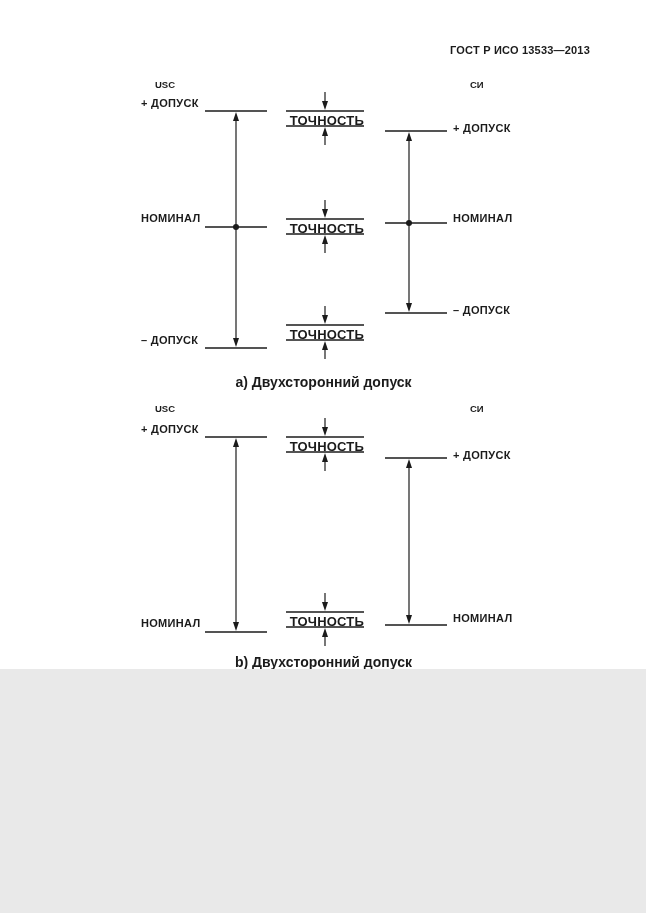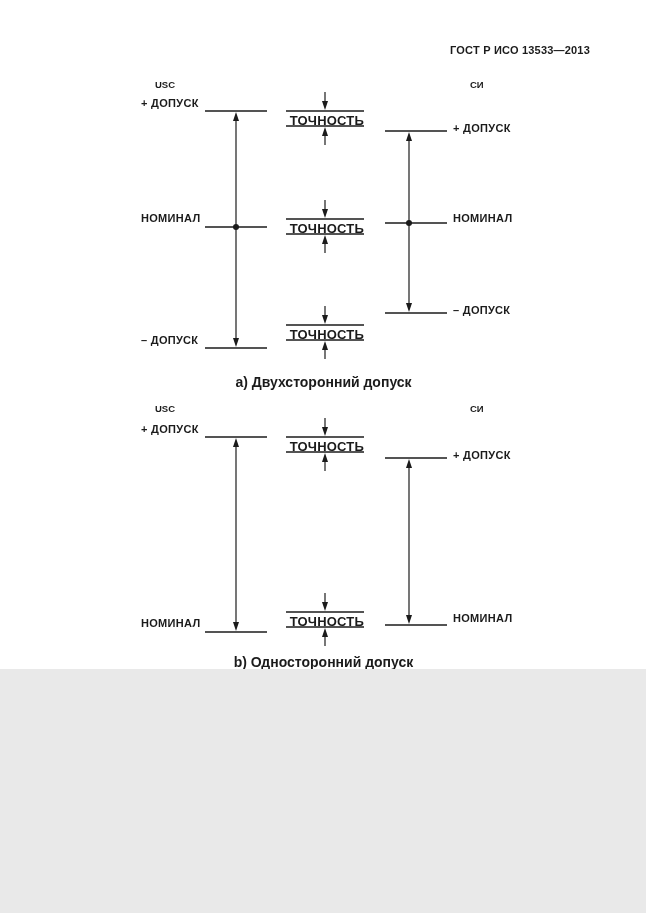--- a/index.html
+++ b/index.html
@@ -141,17 +141,17 @@
 
   <div class="lbl lbl-side" style="left:141px; top:423px;">+ ДОПУСК</div>
   <div class="lbl lbl-side" style="left:141px; top:617px;">НОМИНАЛ</div>
 
   <div class="lbl lbl-acc" style="left:286px; top:439px; width:78px;">ТОЧНОСТЬ</div>
   <div class="lbl lbl-acc" style="left:286px; top:614px; width:78px;">ТОЧНОСТЬ</div>
 
   <div class="lbl lbl-side" style="left:453px; top:449px;">+ ДОПУСК</div>
   <div class="lbl lbl-side" style="left:453px; top:612px;">НОМИНАЛ</div>
 
-  <div class="lbl lbl-cap" style="left:226px; top:654px; width:195px;">b) Односторонний допуск</div>
+  <div class="lbl lbl-cap" style="left:226px; top:654px; width:195px;">b) Двухсторонний допуск</div>
 
   <div class="page-number">83</div>
 
 </div>
 
 </body></html>

